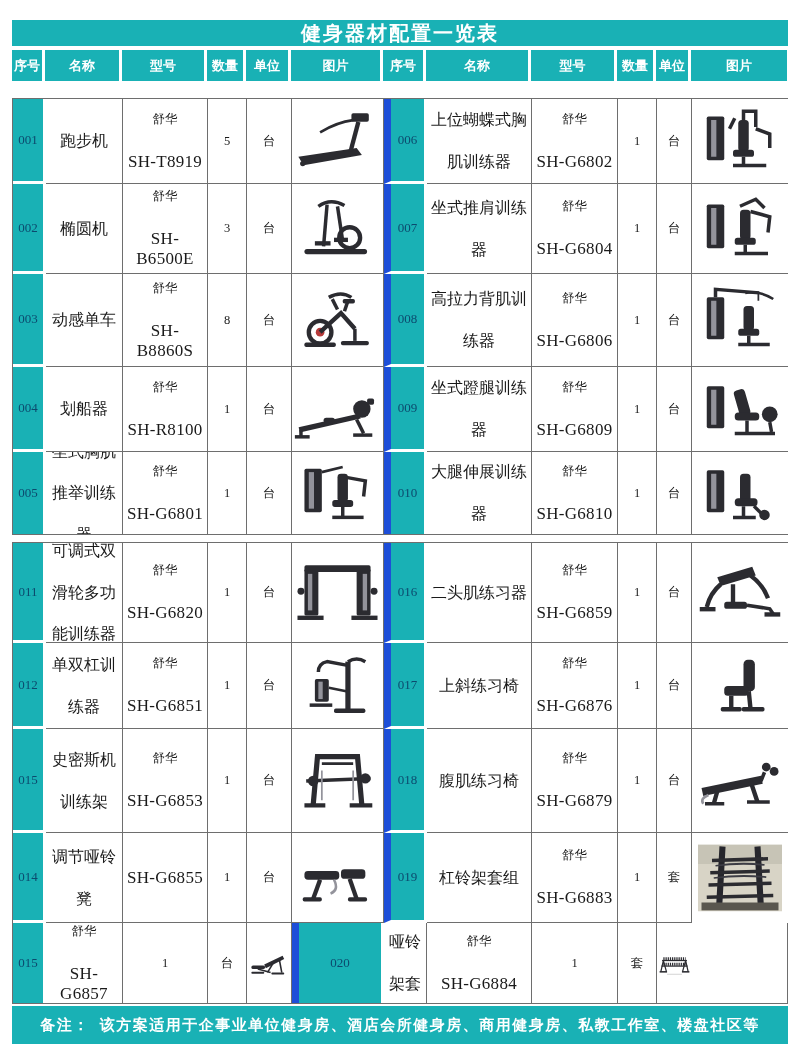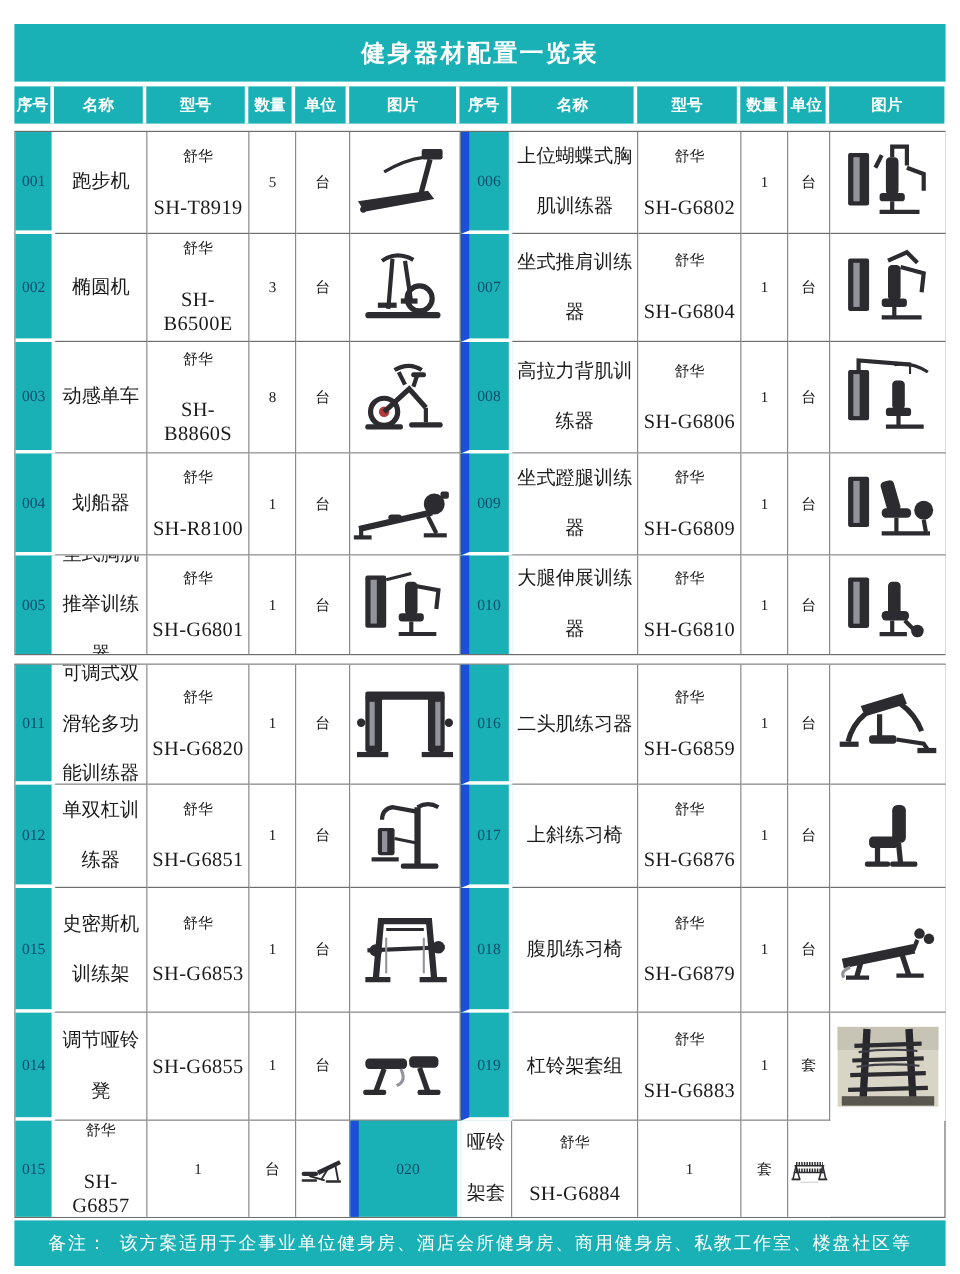--- a/index.html
+++ b/index.html
@@ -5,29 +5,29 @@
   html,body{margin:0;padding:0;background:#fff;}
   body{
     width:800px;height:1062px;
     font-family:"Liberation Serif","DejaVu Serif",serif;
     color:#1a1a1a;
     -webkit-font-smoothing:antialiased;
   }
   .page{width:776px;margin:0 12px;padding-top:20px;}
 
   .title-bar{
-    height:48px;background:var(--teal,#19B1B5);color:#fff;
+    height:26px;background:var(--teal,#19B1B5);color:#fff;
     display:flex;align-items:center;justify-content:center;
     font-size:20px;font-weight:bold;letter-spacing:2px;
     margin-bottom:4px;
   }
 
   .header-row{
     display:grid;grid-template-columns:var(--cols);
-    height:31px;margin-bottom:6px;
+    height:31px;margin-bottom:17px;
   }
   .header-cell{
     background:var(--teal,#19B1B5);color:#fff;
     display:flex;align-items:center;justify-content:center;
     font-size:13px;font-weight:bold;
     border-right:3px solid #fff;
   }
   .header-cell.last-col{border-right:none;}
 
   .block{
@@ -55,21 +55,21 @@
 
   .cell.name-cell{line-height:2.6;padding:0 3px;font-size:16px;}
   .cell.model-cell{flex-direction:column;justify-content:center;gap:24px;padding:0 2px;font-size:12.5px;}
   .cell.model-cell .code{font-size:17px;letter-spacing:0.3px;}
   .cell.image-cell{padding:2px;}
   .cell.image-cell svg{display:block;max-height:calc(100% - 4px);}
 
   .note-bar{
     height:38px;background:var(--teal,#19B1B5);color:#fff;
     display:flex;align-items:center;justify-content:center;gap:10px;
-    font-size:15px;font-weight:normal;letter-spacing:1.5px;
+    font-size:15px;font-weight:bold;letter-spacing:1.5px;
   }
 </style>
 </head>
 <body>
 
 <div class="page">
   <div class="title-bar">健身器材配置一览表</div>
   <div class="header-row" id="headerRow">
       <div class="header-cell">序号</div>
       <div class="header-cell">名称</div>

